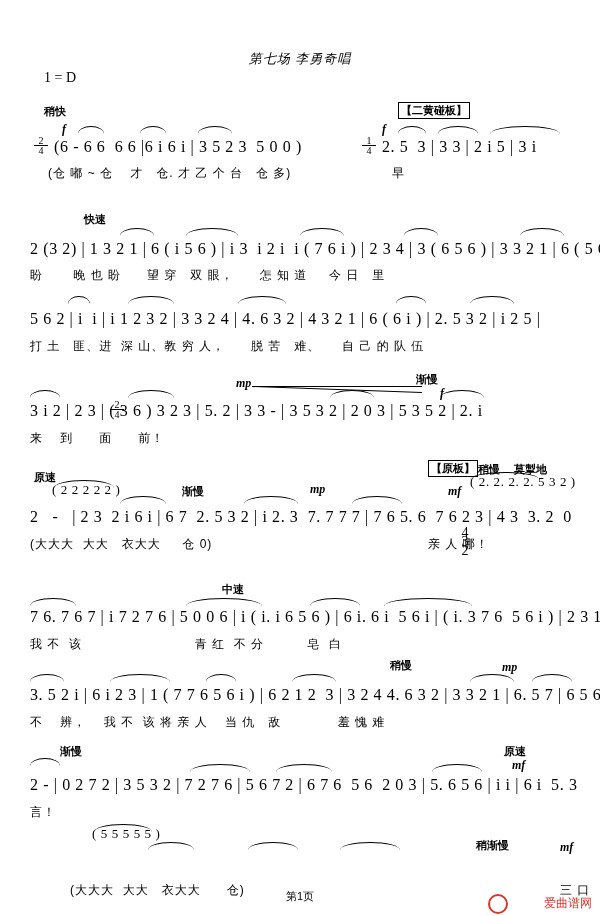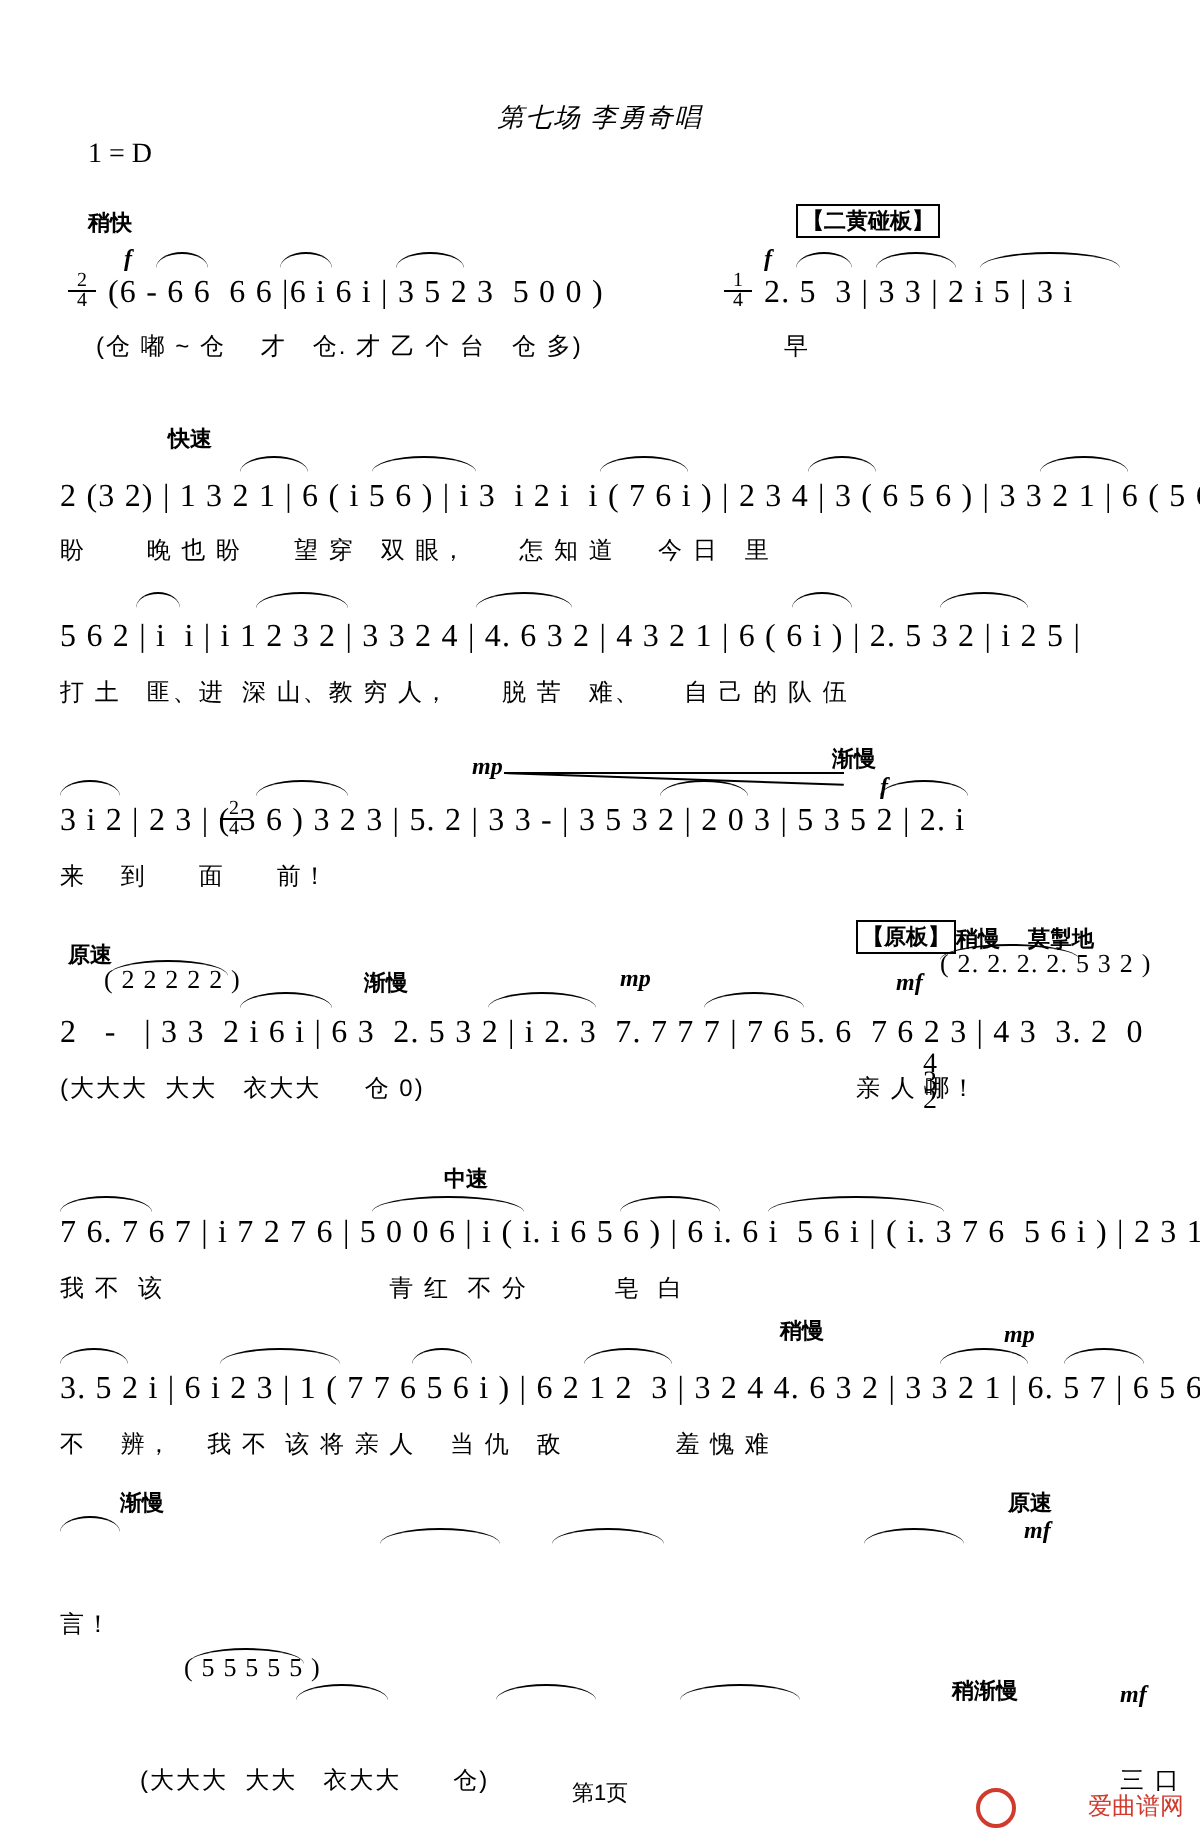--- a/index.html
+++ b/index.html
@@ -156,21 +156,21 @@
     <span class="notes" style="left:470px;top:14px;font-size:13px;">( 2. 2. 2. 2. 5 3 2 )</span>
     <div class="slur" style="left:470px;top:12px;width:70px;"></div>
     <span class="notes" style="left:52px;top:22px;font-size:13px;">( 2 2 2 2 2 )</span>
     <div class="slur" style="left:54px;top:20px;width:60px;"></div>
     <div class="slur" style="left:120px;top:36px;width:46px;"></div>
     <div class="slur" style="left:244px;top:36px;width:54px;"></div>
     <div class="slur" style="left:352px;top:36px;width:50px;"></div>
     <div class="ts" style="left:458px;top:44px;">
       <b style="font-size:14px;margin-top:24px;">4 3 2</b>
     </div>
-    <span class="notes" style="left:30px;top:48px;">2   -   | 3 3  2 i 6 i | 6 3  2. 5 3 2 | i 2. 3  7. 7 7 7 | 7 6 5. 6  7 6 2 3 | 4 3  3. 2  0</span>
+    <span class="notes" style="left:30px;top:48px;">2   -   | 2 3  2 i 6 i | 6 7  2. 5 3 2 | i 2. 3  7. 7 7 7 | 7 6 5. 6  7 6 2 3 | 4 3  3. 2  0</span>
     <span class="lyr" style="left:30px;top:76px;">(大大大  大大   衣大大     仓 0)</span>
     <span class="lyr" style="left:428px;top:76px;">亲 人 哪！</span>
   </div>
 
   <div class="sys" style="top:580px;height:75px;">
     <span class="mark" style="left:222px;top:2px;">中速</span>
     <div class="slur" style="left:30px;top:18px;width:46px;"></div>
     <div class="slur" style="left:186px;top:18px;width:76px;"></div>
     <div class="slur" style="left:310px;top:18px;width:50px;"></div>
     <div class="slur" style="left:384px;top:18px;width:88px;"></div>
@@ -192,20 +192,21 @@
   </div>
 
   <div class="sys" style="top:742px;height:70px;">
     <span class="mark" style="left:60px;top:2px;">渐慢</span>
     <span class="mark" style="left:504px;top:2px;">原速</span>
     <span class="dyn" style="left:512px;top:16px;">mf</span>
     <div class="slur" style="left:30px;top:16px;width:30px;"></div>
     <div class="slur" style="left:190px;top:22px;width:60px;"></div>
     <div class="slur" style="left:276px;top:22px;width:56px;"></div>
     <div class="slur" style="left:432px;top:22px;width:50px;"></div>
+    <span class="notes" style="left:30px;top:34px;">2 - | 0 2 7 2 | 3 5 3 2 | 7 2 7 6 | 5 6 7 2 | 6 7 6  5 6  2 0 3 | 5. 6 5 6 | i i | 6 i  5. 3</span>
     <span class="lyr" style="left:30px;top:62px;">言！</span>
   </div>
 
   <div class="sys" style="top:824px;height:80px;margin-left:40px;">
     <span class="notes" style="left:52px;top:2px;font-size:13px;">( 5 5 5 5 5 )</span>
     <div class="slur" style="left:54px;top:0px;width:58px;"></div>
     <span class="mark" style="left:436px;top:14px;">稍渐慢</span>
     <span class="dyn" style="left:520px;top:16px;">mf</span>
     <div class="slur" style="left:108px;top:18px;width:46px;"></div>
     <div class="slur" style="left:208px;top:18px;width:50px;"></div>

